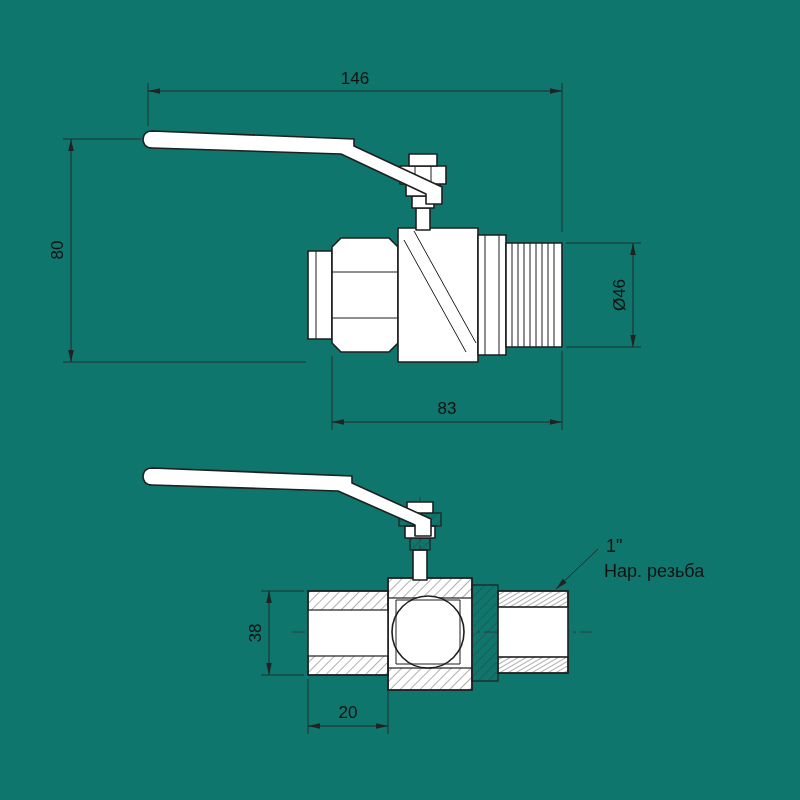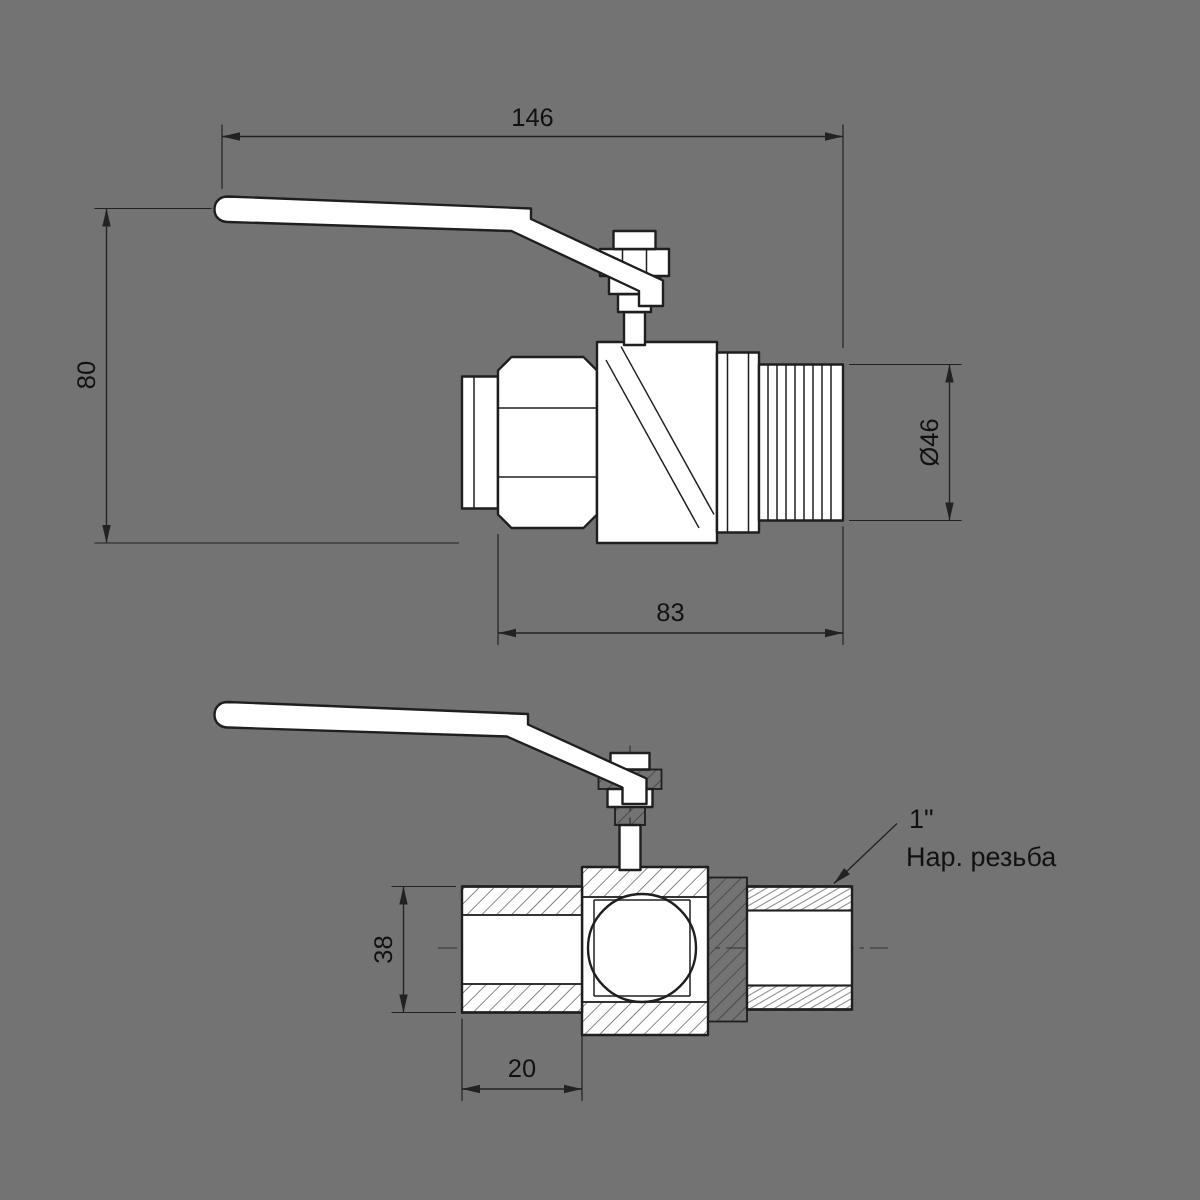--- a/index.html
+++ b/index.html
@@ -1,20 +1,20 @@
 <!DOCTYPE html>
 <html><head>
 <meta charset="utf-8">
 <style>
   html,body{margin:0;padding:0;}
   body{
     width:800px;height:800px;background:#ffffff;
     font-family:"Liberation Sans", sans-serif;
   }
-  .sheet{position:relative;width:800px;height:800px;background:#737373;overflow:hidden;}
+  .sheet{position:relative;width:800px;height:800px;background:#0f766e;overflow:hidden;}
   svg{display:block;}
   .outline{fill:#ffffff;stroke:#1f1f1f;stroke-width:1.6;stroke-linejoin:round;}
   .detail{fill:none;stroke:#1f1f1f;stroke-width:1;}
   .hatched{fill:url(#hatch);stroke:#1f1f1f;stroke-width:1.2;}
   .thread{fill:url(#hatch2);stroke:#1f1f1f;stroke-width:1.2;}
   .dimline{stroke:#222222;stroke-width:0.9;fill:none;}
   .extline{stroke:#222222;stroke-width:0.8;fill:none;}
   .centerline{stroke:#333333;stroke-width:0.8;fill:none;stroke-dasharray:13 4 3 4;}
   .dimtext{font-family:"Liberation Sans", sans-serif;font-size:17px;fill:#111111;}
   .notetext{font-family:"Liberation Sans", sans-serif;font-size:18px;fill:#111111;}

